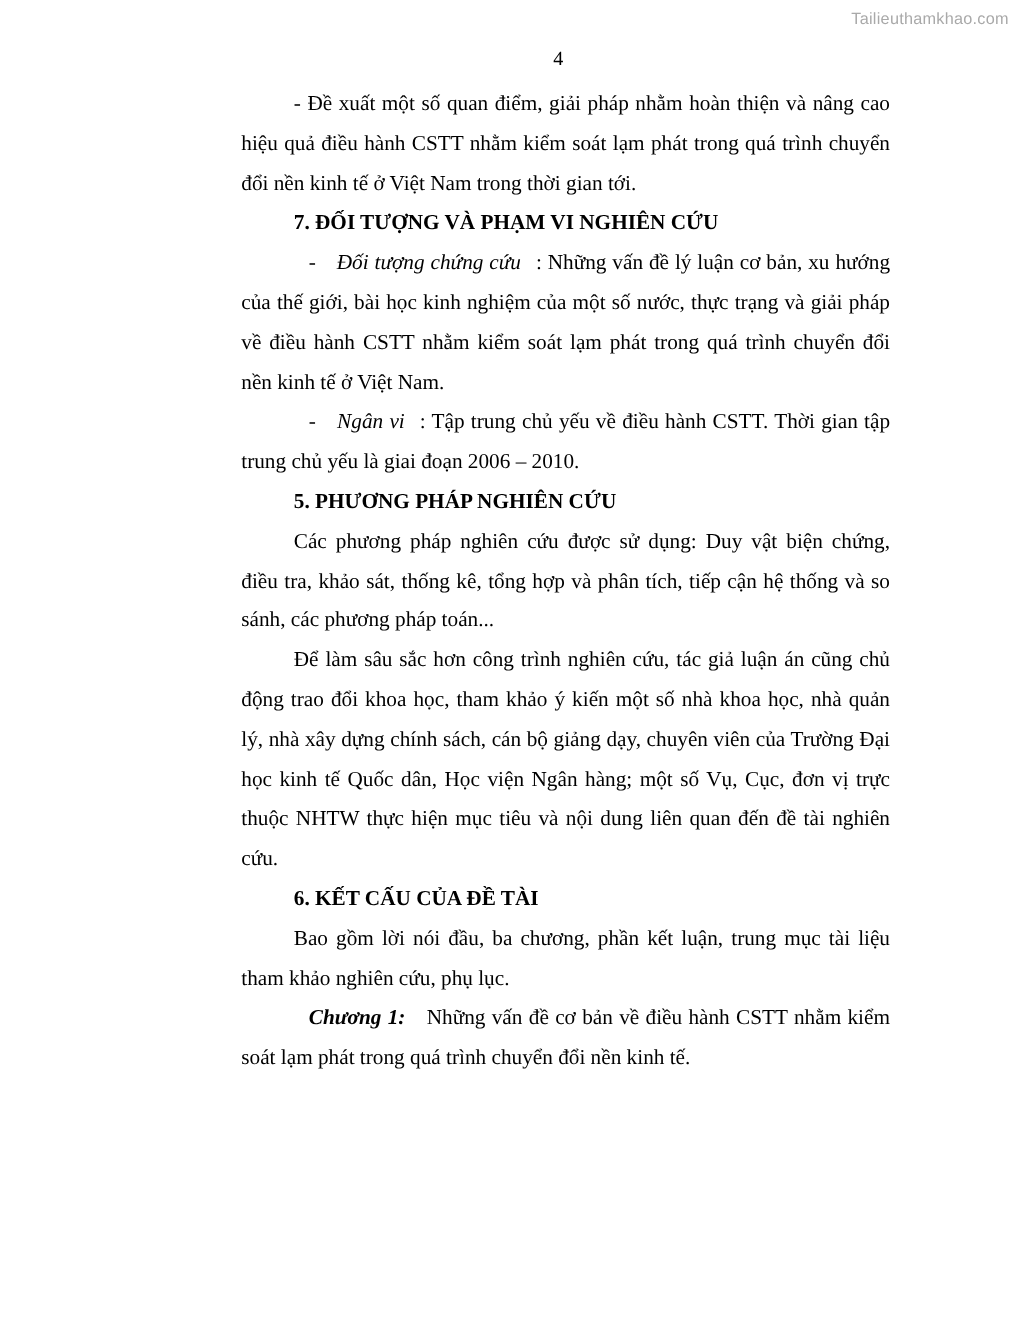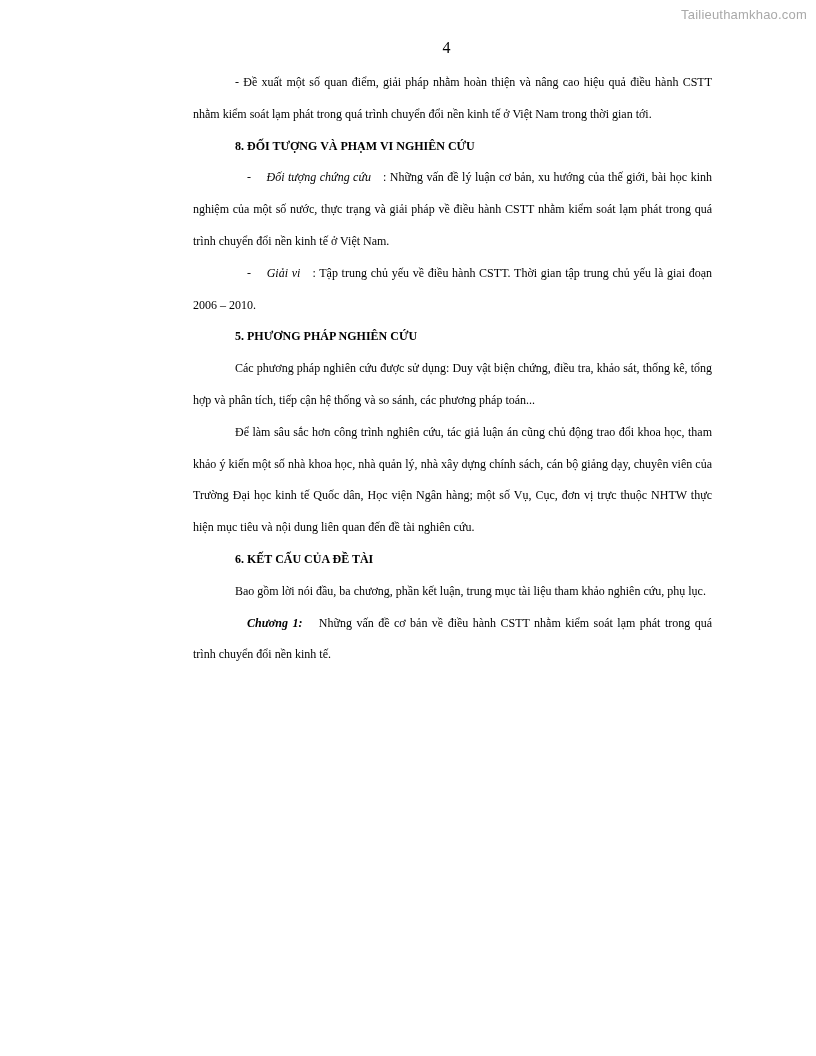--- a/index.html
+++ b/index.html
@@ -27,21 +27,21 @@
   }
   .page-number {
     padding-top: 38px;
     text-align: center;
     font-size: 16px;
     line-height: 20px;
   }
   .content {
     margin-top: 9px;
     text-align: justify;
-    font-size: 12px;
+    font-size: 17px;
     line-height: 31.8px;
   }
   .content p {
     margin: 0;
     text-indent: 42px;
   }
   .content p.heading {
     font-weight: bold;
   }
   .lead-italic { font-style: italic; }
@@ -55,25 +55,25 @@
   <div class="watermark">Tailieuthamkhao.com</div>
 
   <div class="body-col">
 
     <div class="page-number">4</div>
 
     <div class="content">
 
       <p>- Đề xuất một số quan điểm, giải pháp nhằm hoàn thiện và nâng cao hiệu quả điều hành CSTT nhằm kiểm soát lạm phát trong quá trình chuyển đổi nền kinh tế ở Việt Nam trong thời gian tới.</p>
 
-      <p class="heading">8. ĐỐI TƯỢNG VÀ PHẠM VI NGHIÊN CỨU</p>
+      <p class="heading">7. ĐỐI TƯỢNG VÀ PHẠM VI NGHIÊN CỨU</p>
 
       <p><span>- </span><span class="lead-italic">Đối tượng chứng cứu</span><span>: Những vấn đề lý luận cơ bản, xu hướng của thế giới, bài học kinh nghiệm của một số nước, thực trạng và giải pháp về điều hành CSTT nhằm kiểm soát lạm phát trong quá trình chuyển đổi nền kinh tế ở Việt Nam.</span></p>
 
-      <p><span>- </span><span class="lead-italic">Giải vi</span><span>: Tập trung chủ yếu về điều hành CSTT. Thời gian tập trung chủ yếu là giai đoạn 2006 – 2010.</span></p>
+      <p><span>- </span><span class="lead-italic">Ngân vi</span><span>: Tập trung chủ yếu về điều hành CSTT. Thời gian tập trung chủ yếu là giai đoạn 2006 – 2010.</span></p>
 
       <p class="heading">5. PHƯƠNG PHÁP NGHIÊN CỨU</p>
 
       <p>Các phương pháp nghiên cứu được sử dụng: Duy vật biện chứng, điều tra, khảo sát, thống kê, tổng hợp và phân tích, tiếp cận hệ thống và so sánh, các phương pháp toán...</p>
 
       <p>Để làm sâu sắc hơn công trình nghiên cứu, tác giả luận án cũng chủ động trao đổi khoa học, tham khảo ý kiến một số nhà khoa học, nhà quản lý, nhà xây dựng chính sách, cán bộ giảng dạy, chuyên viên của Trường Đại học kinh tế Quốc dân, Học viện Ngân hàng; một số Vụ, Cục, đơn vị trực thuộc NHTW thực hiện mục tiêu và nội dung liên quan đến đề tài nghiên cứu.</p>
 
       <p class="heading">6. KẾT CẤU CỦA ĐỀ TÀI</p>
 
       <p>Bao gồm lời nói đầu, ba chương, phần kết luận, trung mục tài liệu tham khảo nghiên cứu, phụ lục.</p>

